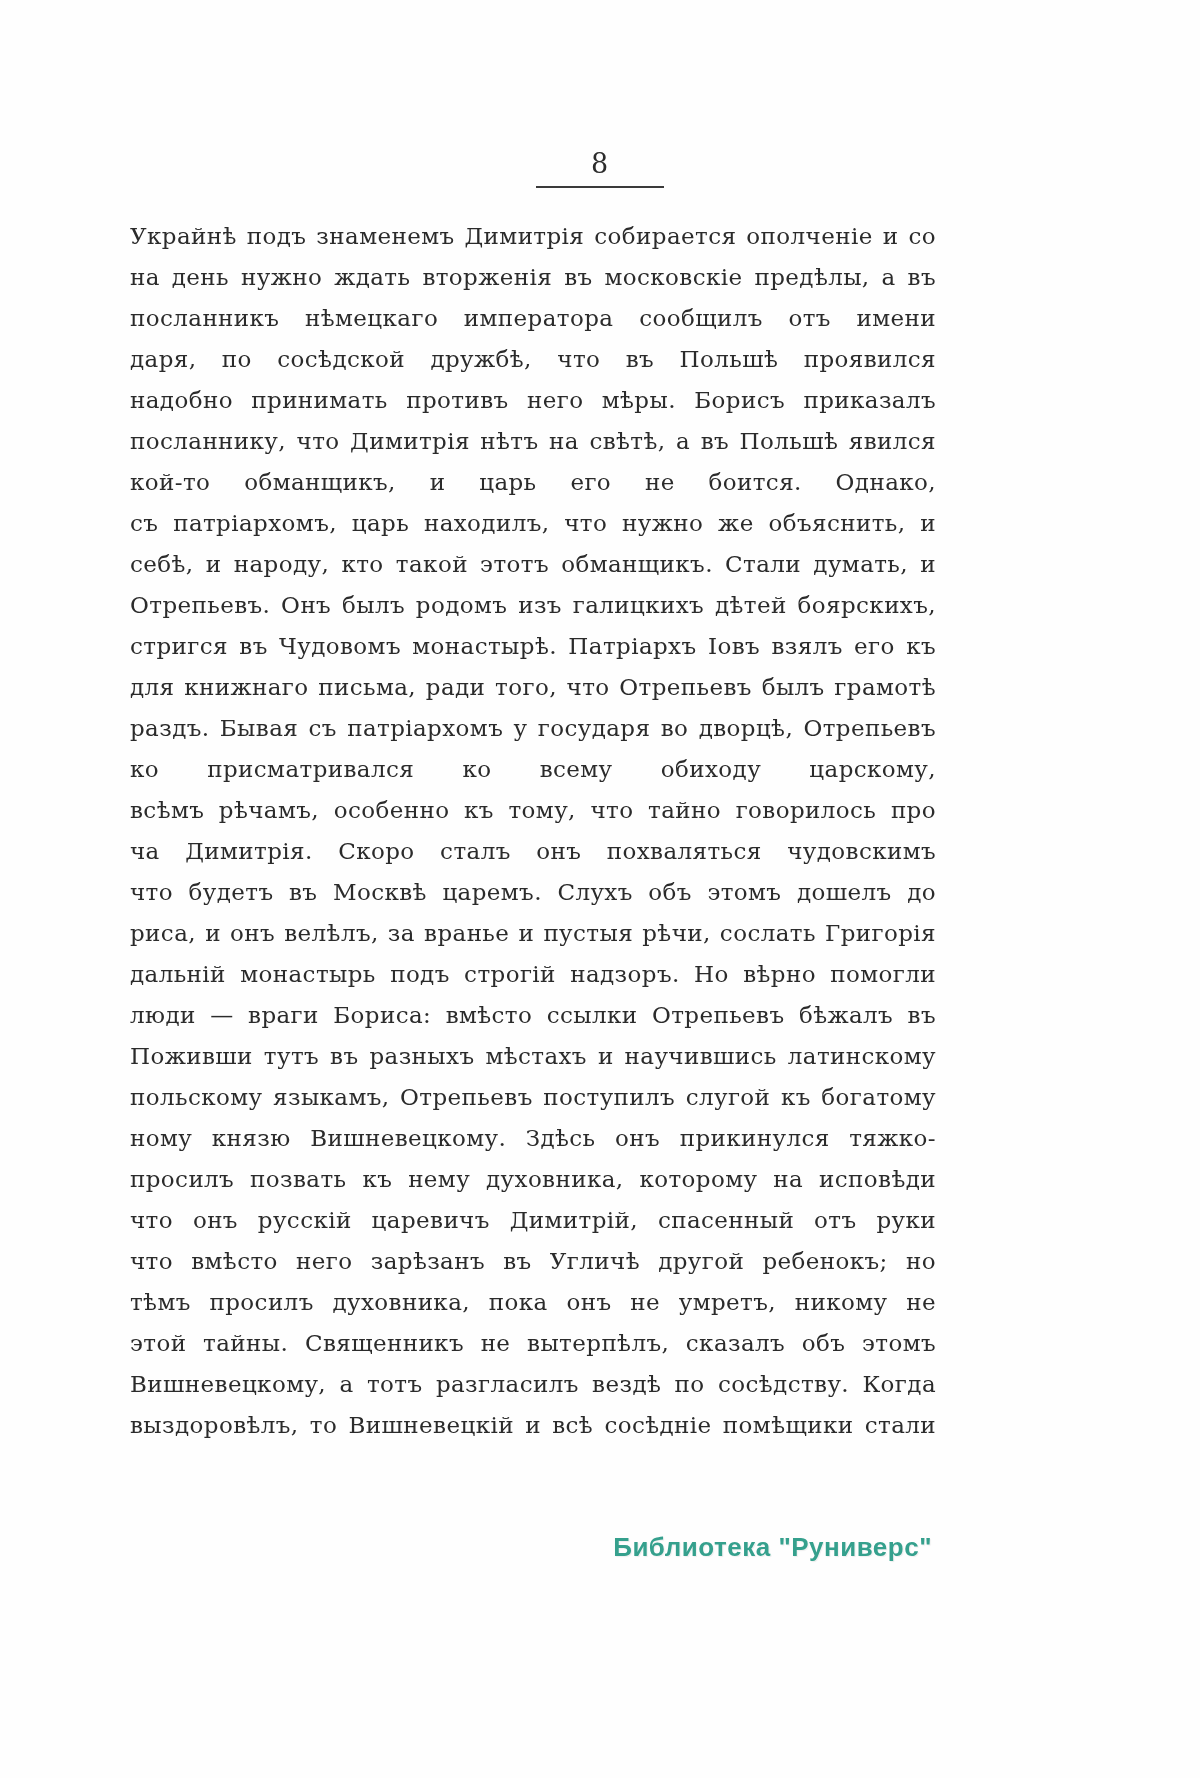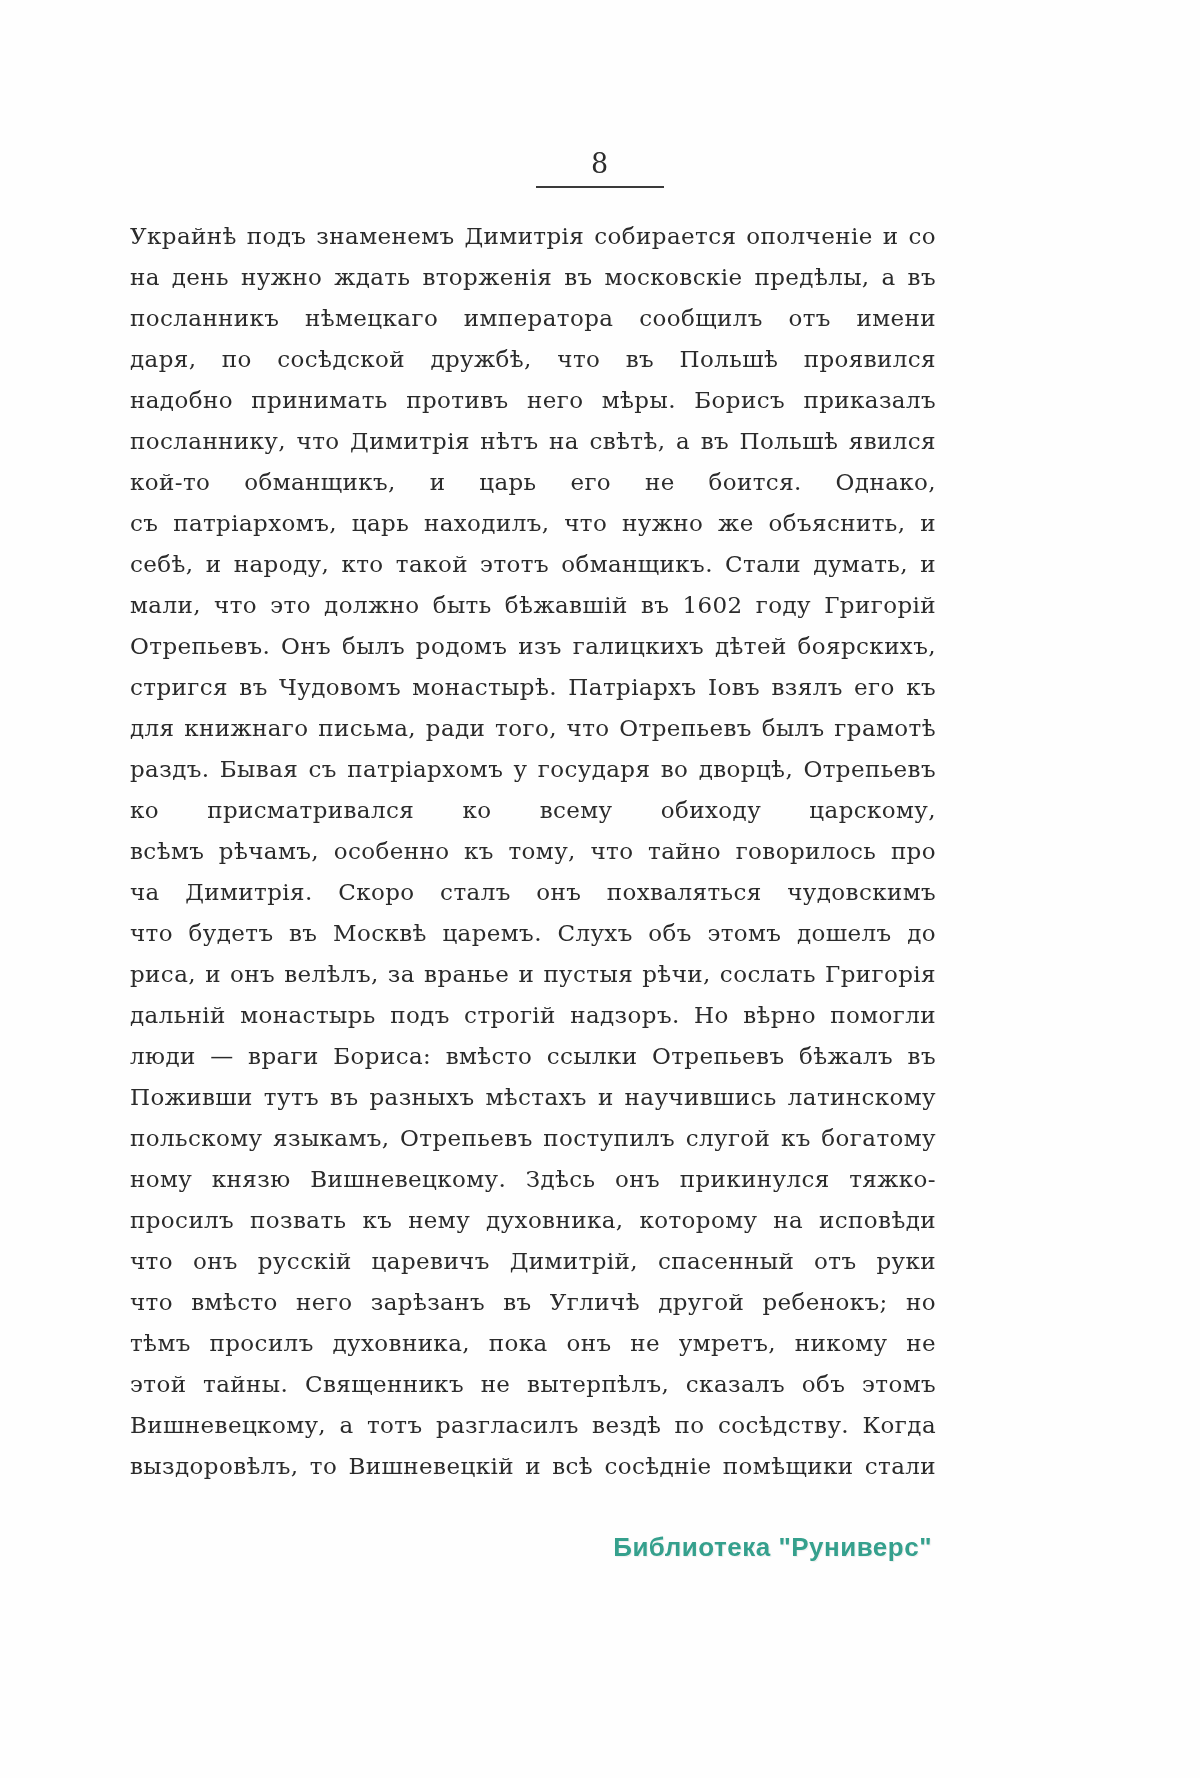--- a/index.html
+++ b/index.html
@@ -84,21 +84,20 @@
   <div class="text-block">
       <div class="text-line">Украйнѣ подъ знаменемъ Димитрія собирается ополченіе и со дня</div>
       <div class="text-line">на день нужно ждать вторженія въ московскіе предѣлы, а въ іюлѣ</div>
       <div class="text-line">посланникъ нѣмецкаго императора сообщилъ отъ имени своего госу-</div>
       <div class="text-line">даря, по сосѣдской дружбѣ, что въ Польшѣ проявился Димитрій, и</div>
       <div class="text-line">надобно принимать противъ него мѣры. Борисъ приказалъ отвѣтить</div>
       <div class="text-line">посланнику, что Димитрія нѣтъ на свѣтѣ, а въ Польшѣ явился ка-</div>
       <div class="text-line">кой-то обманщикъ, и царь его не боится. Однако, посовѣтовавшись</div>
       <div class="text-line">съ патріархомъ, царь находилъ, что нужно же объяснить, и самимъ</div>
       <div class="text-line">себѣ, и народу, кто такой этотъ обманщикъ. Стали думать, и приду-</div>
-      <div class="text-line">мали, что это должно быть бѣжавшій въ 1602 году Григорій</div>
       <div class="text-line">Отрепьевъ. Онъ былъ родомъ изъ галицкихъ дѣтей боярскихъ, по-</div>
       <div class="text-line">стригся въ Чудовомъ монастырѣ. Патріархъ Іовъ взялъ его къ себѣ</div>
       <div class="text-line">для книжнаго письма, ради того, что Отрепьевъ былъ грамотѣ го-</div>
       <div class="text-line">раздъ. Бывая съ патріархомъ у государя во дворцѣ, Отрепьевъ зор-</div>
       <div class="text-line">ко присматривался ко всему обиходу царскому, прислушивался ко</div>
       <div class="text-line">всѣмъ рѣчамъ, особенно къ тому, что тайно говорилось про цареви-</div>
       <div class="text-line">ча Димитрія. Скоро сталъ онъ похваляться чудовскимъ монахамъ,</div>
       <div class="text-line">что будетъ въ Москвѣ царемъ. Слухъ объ этомъ дошелъ до царя Бо-</div>
       <div class="text-line">риса, и онъ велѣлъ, за вранье и пустыя рѣчи, сослать Григорія въ</div>
       <div class="text-line">дальній монастырь подъ строгій надзоръ. Но вѣрно помогли сильные</div>

